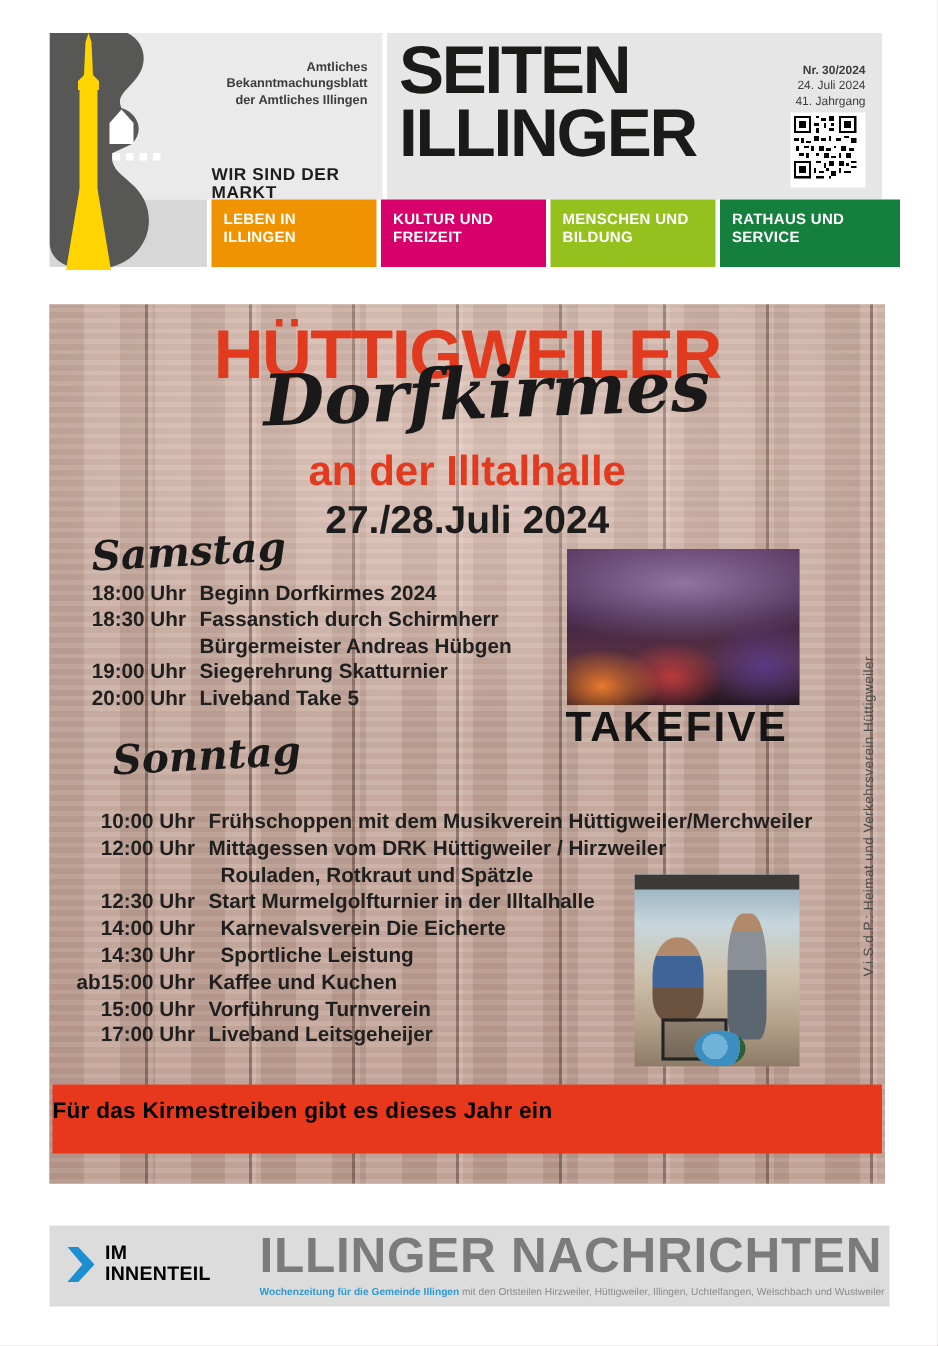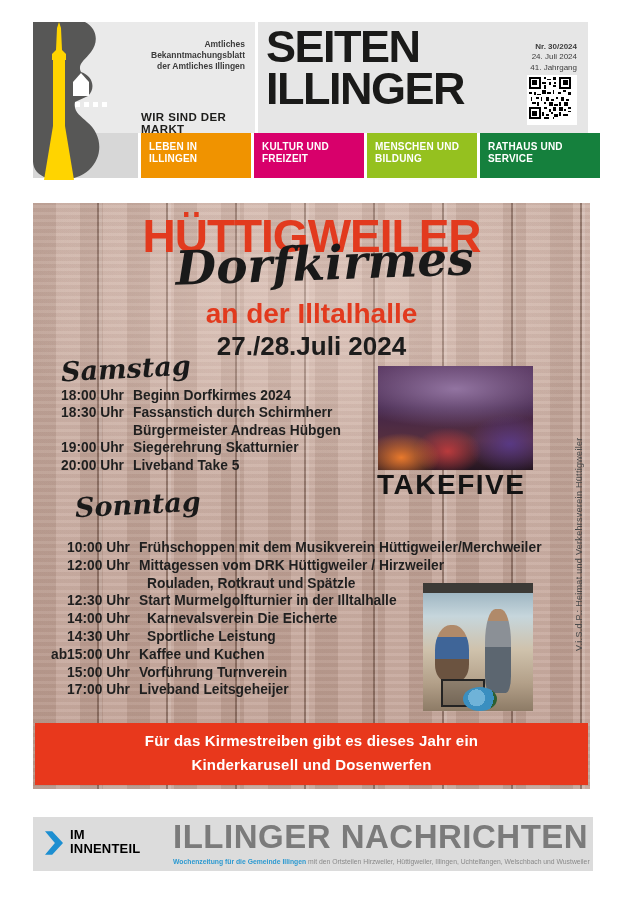--- a/index.html
+++ b/index.html
@@ -74,22 +74,22 @@
   .fig-left{position:absolute;left:12px;top:42px;width:34px;height:56px;border-radius:45% 45% 30% 30%;
             background:linear-gradient(180deg,#b08a6a 0 22%,#3f6598 22% 60%,#6b5340 60% 100%);}
   .fig-right{position:absolute;left:62px;top:26px;width:26px;height:84px;border-radius:40% 40% 20% 20%;
              background:linear-gradient(180deg,#b08a6a 0 14%,#8b9096 14% 45%,#5c6670 45% 100%);}
   .stand{position:absolute;left:18px;top:96px;width:40px;height:24px;border:2px solid #232323;
          background:rgba(20,20,20,.25);}
   .drum{position:absolute;left:40px;top:104px;width:34px;height:24px;border-radius:50%;
         background:radial-gradient(circle at 40% 45%,#6fb3d8 0 35%,#3a8fc0 35% 70%,#2c5f33 70% 100%);}
   .imprint{right:6px;top:125px;height:432px;writing-mode:vertical-rl;transform:rotate(180deg);
            font-size:9px;color:#4a4a4a;text-align:center;letter-spacing:.3px;}
-  .banner{left:2px;top:520px;width:553px;height:62px;background:#e8381c;color:#ffffff;
-          text-align:center;font-weight:bold;font-size:15px;line-height:24px;
+  .banner{left:2px;top:520px;width:553px;height:46px;background:#e8381c;color:#000000;
+          font-weight:bold;font-size:15px;line-height:24px;
           box-sizing:border-box;padding-top:6px;letter-spacing:.2px;}
 
   
   .footer{left:33px;top:817px;width:560px;height:54px;background:#dcdcdc;}
   .chev{left:12px;top:13px;width:18px;height:26px;}
   .inner-label{left:37px;top:11px;font-size:13px;font-weight:bold;line-height:1.1;
                letter-spacing:.2px;color:#000000;}
   .foot-title{left:140px;top:1px;width:414px;text-align:center;font-size:33px;font-weight:bold;
               color:#7b7b7b;letter-spacing:.5px;white-space:nowrap;}
   .tagline{left:140px;top:41px;width:414px;text-align:center;font-size:6.8px;color:#8a8a8a;
@@ -302,21 +302,20 @@
       <div class="fig-left"></div>
       <div class="fig-right"></div>
       <div class="stand"></div>
       <div class="drum"></div>
     </div>
 
     <div class="abs imprint">V.i.S.d.P.: Heimat und Verkehrsverein Hüttigweiler</div>
 
     <div class="abs banner">
       <div>Für das Kirmestreiben gibt es dieses Jahr ein</div>
-      <div>Kinderkarusell und Dosenwerfen</div>
     </div>
   </div>
 
   <div class="abs footer">
     <div class="abs chev">
       <svg width="18" height="26" viewBox="0 0 20 26">
         <path d="M0,0 L8,0 L20,13 L8,26 L0,26 L11,13 Z" fill="#1d8fd1"></path>
       </svg>
     </div>
     <div class="abs inner-label">

